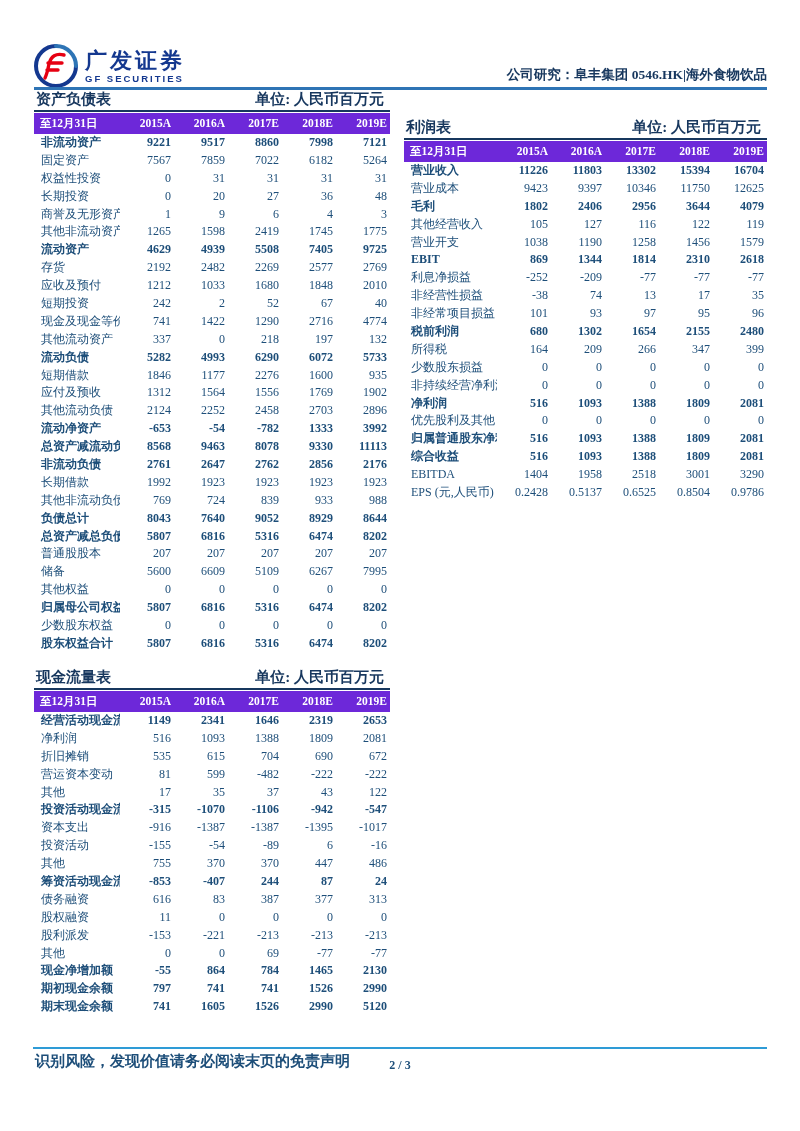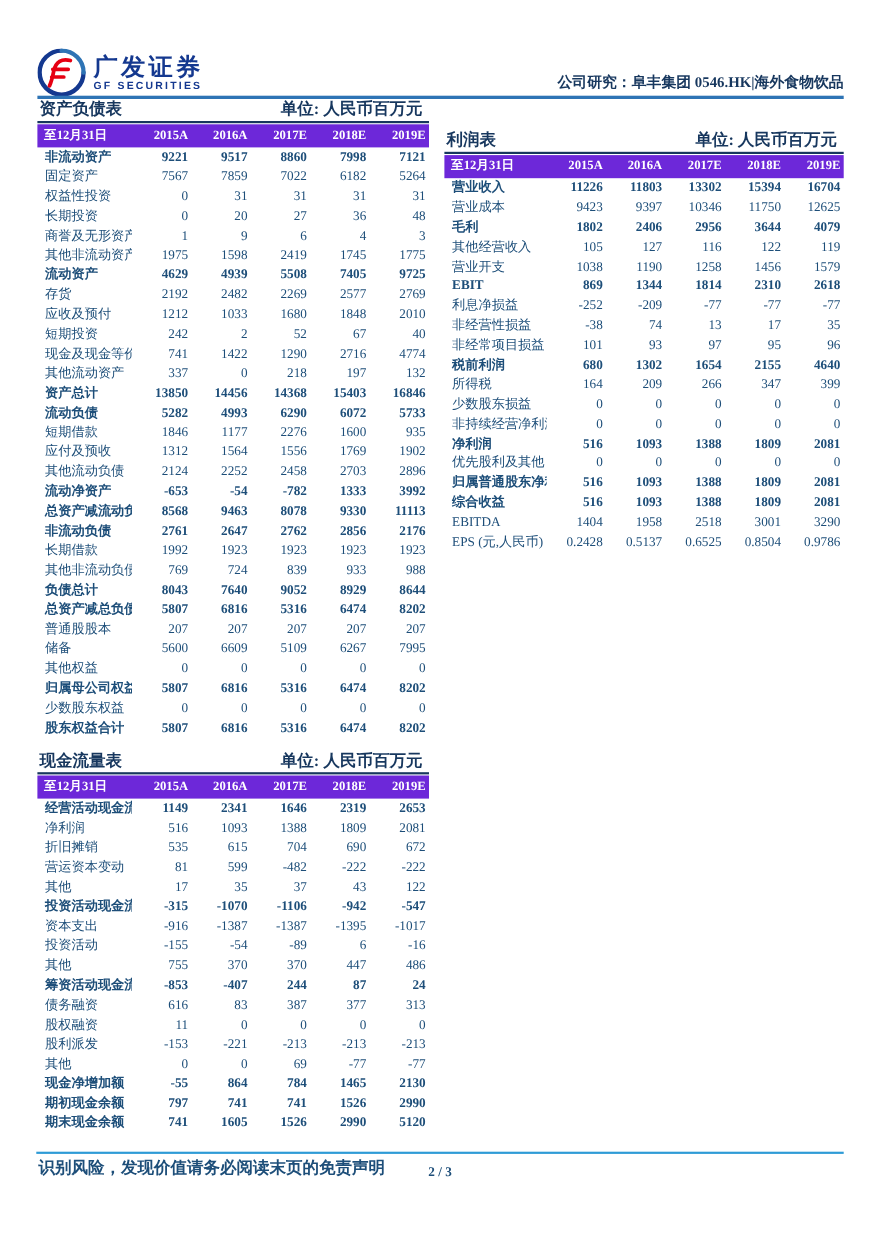--- a/index.html
+++ b/index.html
@@ -17,21 +17,21 @@
   .logo-text { display:flex; flex-direction:column; justify-content:center; }
   .logo-cn { font-family:"Liberation Sans","DejaVu Sans",sans-serif; font-size:22px; font-weight:bold; color:#14388f; letter-spacing:3px; line-height:24px; }
   .logo-en { font-family:"Liberation Sans","DejaVu Sans",sans-serif; font-size:9.5px; font-weight:bold; color:#14388f; letter-spacing:2px; line-height:11px; }
   .research-line { position:absolute; right:33px; top:66px; font-size:13.5px; font-weight:bold; color:#17375e;margin-left:31px; }
   .header-rule { position:absolute; left:34px; top:87px; width:733px; height:3px; background:#2e74b5; }
 
   
   .fin-table { position:absolute; }
   .balance-sheet   { left:34px;  top:94px;  width:356px; }
   .income-statement{ left:404px; top:94px;  width:363px;margin-top:28px; }
-  .cash-flow       { left:34px;  top:686px; width:356px; }
+  .cash-flow       { left:34px;  top:672px; width:356px; }
 
   .tbl-title { display:flex; justify-content:space-between; align-items:flex-end;
     height:18px; border-bottom:2px solid #17375e; font-weight:bold; font-size:15px;
     color:#17375e; padding:0 6px 1px 2px; }
   .tbl-head { display:flex; background:#6d28d9; color:#ffffff; height:21px; line-height:21px;
     font-weight:bold; font-size:11.5px; margin-top:1px; }
   .tbl-head .rl { padding-left:6px; }
   .tbl-row { display:flex; height:17.9px; line-height:17.9px; font-size:12px; }
   .tbl-row.bold { font-weight:bold;justify-content:space-between; }
   .rl { flex:1 1 auto; padding-left:7px; white-space:nowrap; overflow:hidden; }
@@ -112,21 +112,21 @@
         <div class="tbl-row">
           <span class="rl">商誉及无形资产</span>
           <span class="rc">1</span>
           <span class="rc">9</span>
           <span class="rc">6</span>
           <span class="rc">4</span>
           <span class="rc">3</span>
         </div>
         <div class="tbl-row">
           <span class="rl">其他非流动资产</span>
-          <span class="rc">1975</span>
+          <span class="rc">1265</span>
           <span class="rc">1598</span>
           <span class="rc">2419</span>
           <span class="rc">1745</span>
           <span class="rc">1775</span>
         </div>
         <div class="tbl-row bold">
           <span class="rl">流动资产</span>
           <span class="rc">4629</span>
           <span class="rc">4939</span>
           <span class="rc">5508</span>
@@ -165,28 +165,20 @@
           <span class="rc">2716</span>
           <span class="rc">4774</span>
         </div>
         <div class="tbl-row">
           <span class="rl">其他流动资产</span>
           <span class="rc">337</span>
           <span class="rc">0</span>
           <span class="rc">218</span>
           <span class="rc">197</span>
           <span class="rc">132</span>
-        </div>
-        <div class="tbl-row bold">
-          <span class="rl">资产总计</span>
-          <span class="rc">13850</span>
-          <span class="rc">14456</span>
-          <span class="rc">14368</span>
-          <span class="rc">15403</span>
-          <span class="rc">16846</span>
         </div>
         <div class="tbl-row bold">
           <span class="rl">流动负债</span>
           <span class="rc">5282</span>
           <span class="rc">4993</span>
           <span class="rc">6290</span>
           <span class="rc">6072</span>
           <span class="rc">5733</span>
         </div>
         <div class="tbl-row">
@@ -404,21 +396,21 @@
           <span class="rc">97</span>
           <span class="rc">95</span>
           <span class="rc">96</span>
         </div>
         <div class="tbl-row bold">
           <span class="rl">税前利润</span>
           <span class="rc">680</span>
           <span class="rc">1302</span>
           <span class="rc">1654</span>
           <span class="rc">2155</span>
-          <span class="rc">4640</span>
+          <span class="rc">2480</span>
         </div>
         <div class="tbl-row">
           <span class="rl">所得税</span>
           <span class="rc">164</span>
           <span class="rc">209</span>
           <span class="rc">266</span>
           <span class="rc">347</span>
           <span class="rc">399</span>
         </div>
         <div class="tbl-row">

